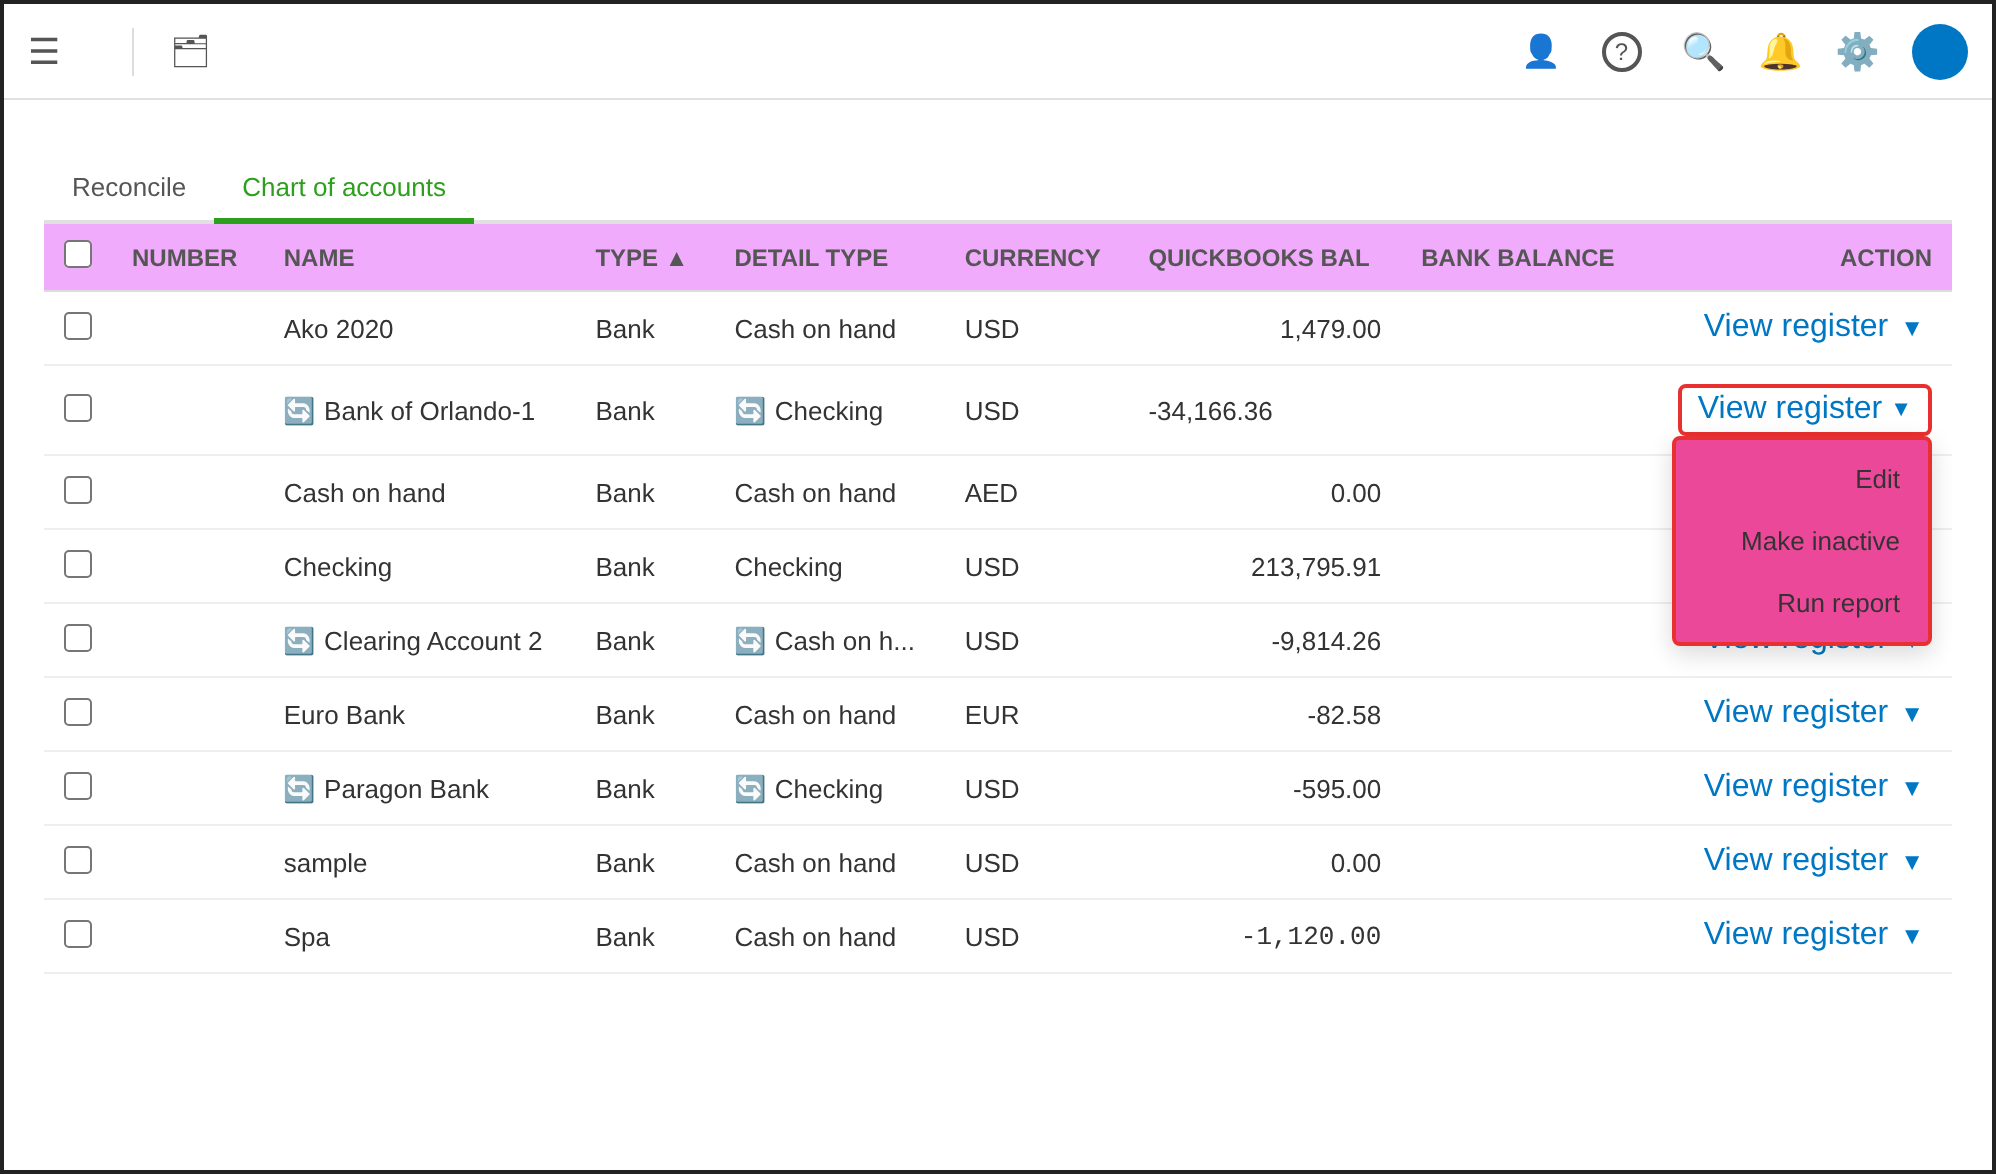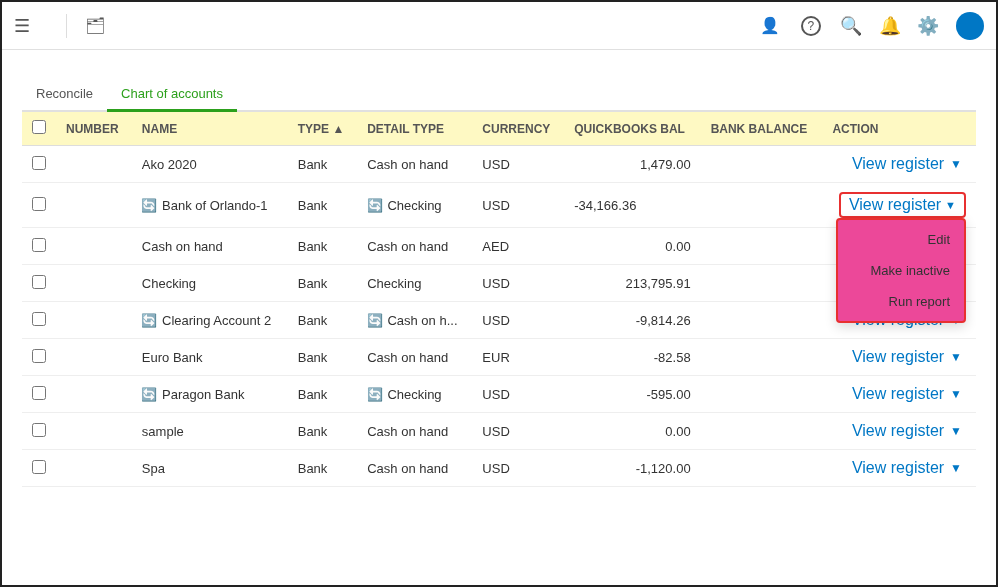--- a/index.html
+++ b/index.html
@@ -24,21 +24,21 @@
     .page-title { font-size: 22px; font-weight: 600; color: #333; margin-bottom: 12px; }
 
     
     .tabs { display: flex; border-bottom: 2px solid #e0e0e0; margin-bottom: 0; }
     .tab { padding: 8px 14px; cursor: pointer; font-size: 13px; color: #555; border-bottom: 3px solid transparent; margin-bottom: -2px; }
     .tab.active { color: #2ca01c; border-bottom: 3px solid #2ca01c; font-weight: 500; }
 
     
     .table-container { overflow: auto; max-height: 460px; position: relative; }
     table { width: 100%; border-collapse: collapse; font-size: 13px; }
-    thead { background: #fef9c3; }
+    thead { background: #f0abfc; }
     thead th { padding: 8px 10px; text-align: left; font-weight: 600; font-size: 12px; color: #555; border-bottom: 1px solid #ddd; white-space: nowrap; }
     thead th.checkbox-col { width: 32px; }
     thead th.sortable { cursor: pointer; }
     tbody tr { border-bottom: 1px solid #eee; }
     tbody td { padding: 9px 10px; color: #333; vertical-align: middle; }
     tbody td.checkbox-col { width: 32px; }
     .action-cell { text-align: right; white-space: nowrap; }
     .view-register-btn { color: #0077c5; font-size: 16px; cursor: pointer; background: none; border: none; font-weight: 500; }
     .dropdown-btn { color: #0077c5; font-size: 12px; cursor: pointer; background: none; border: none; padding: 2px 4px; position: relative; }
     .action-group { display: inline-flex; align-items: center; gap: 2px; }
@@ -98,21 +98,21 @@
           <th class="checkbox-col">
             <input type="checkbox" class="row-checkbox" style="">
           </th>
           <th>NUMBER</th>
           <th>NAME</th>
           <th class="sortable">TYPE ▲</th>
           <th>DETAIL TYPE</th>
           <th>CURRENCY</th>
           <th>QUICKBOOKS BAL</th>
           <th>BANK BALANCE</th>
-          <th style="text-align:left;">ACTION</th>
+          <th style="text-align:right;">ACTION</th>
         </tr>
       </thead>
       <tbody id="table-body">
       <tr>
             <td class="checkbox-col"><input type="checkbox" class="row-checkbox" style=""></td>
             <td></td>
             <td>Ako 2020</td>
             <td>Bank</td>
             <td>Cash on hand</td>
             <td>USD</td>
@@ -245,21 +245,21 @@
       </span>
     </td>
           </tr>
           <tr>
             <td class="checkbox-col"><input type="checkbox" class="row-checkbox" style=""></td>
             <td></td>
             <td>Spa</td>
             <td>Bank</td>
             <td>Cash on hand</td>
             <td>USD</td>
-            <td style="text-align: right;">-1,120.00</td>
+            <td style="text-align: right; font-family: Liberation Mono, monospace;">-1,120.00</td>
             <td></td>
             <td class="action-cell">
       <span class="action-group">
         <button class="view-register-btn">View register</button>
         <button class="dropdown-btn">▼</button>
       </span>
     </td>
           </tr>
         </tbody>
     </table>

